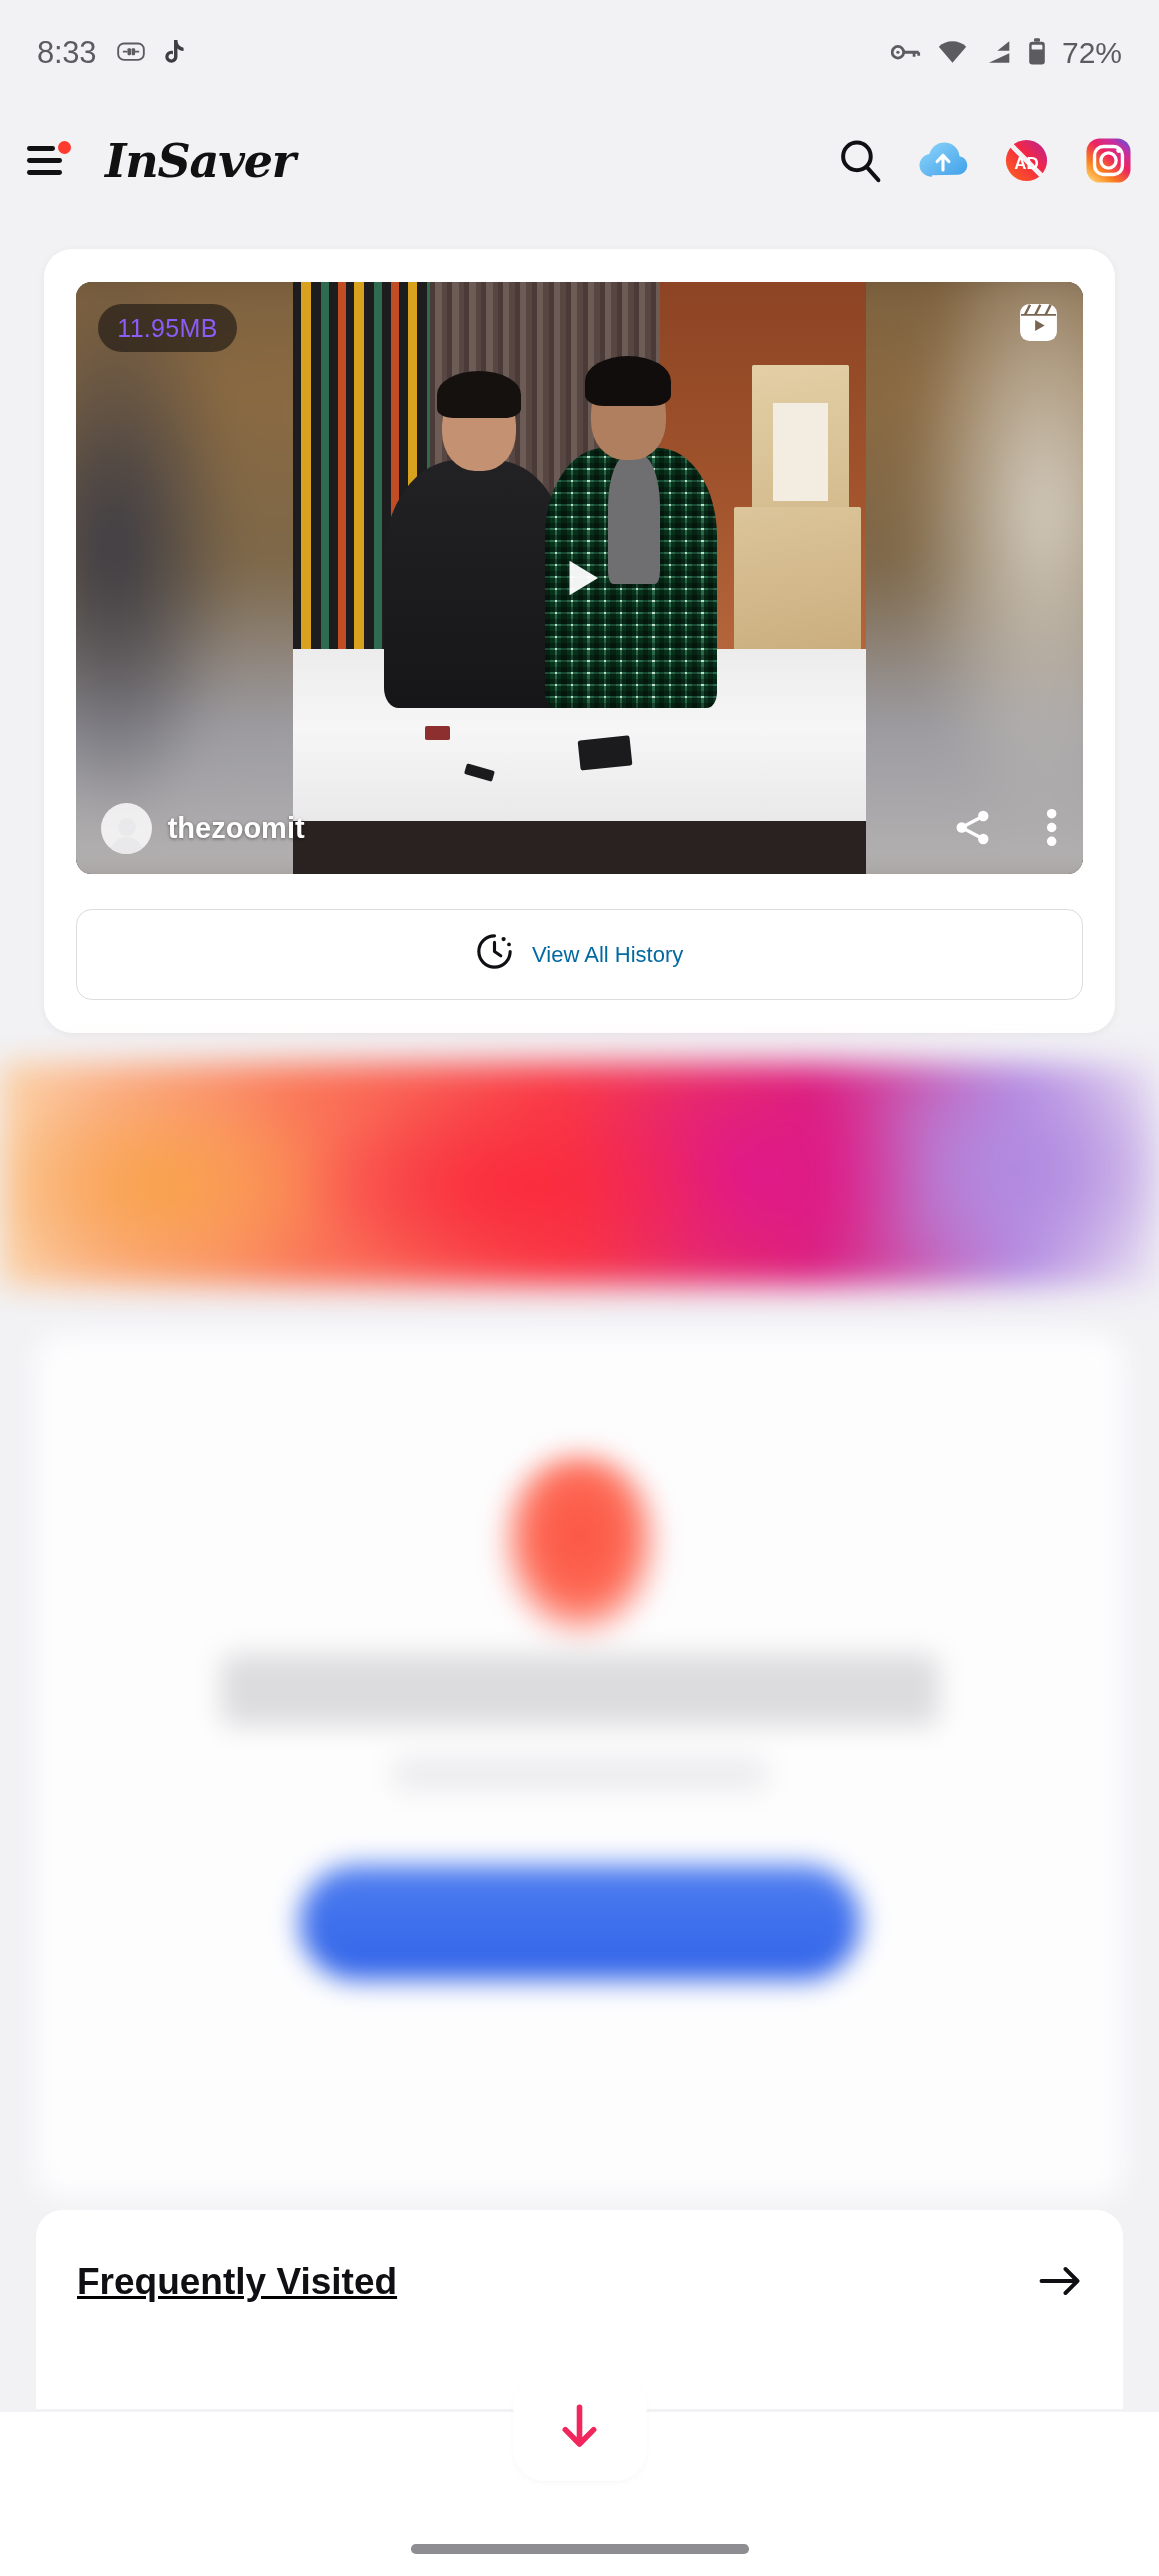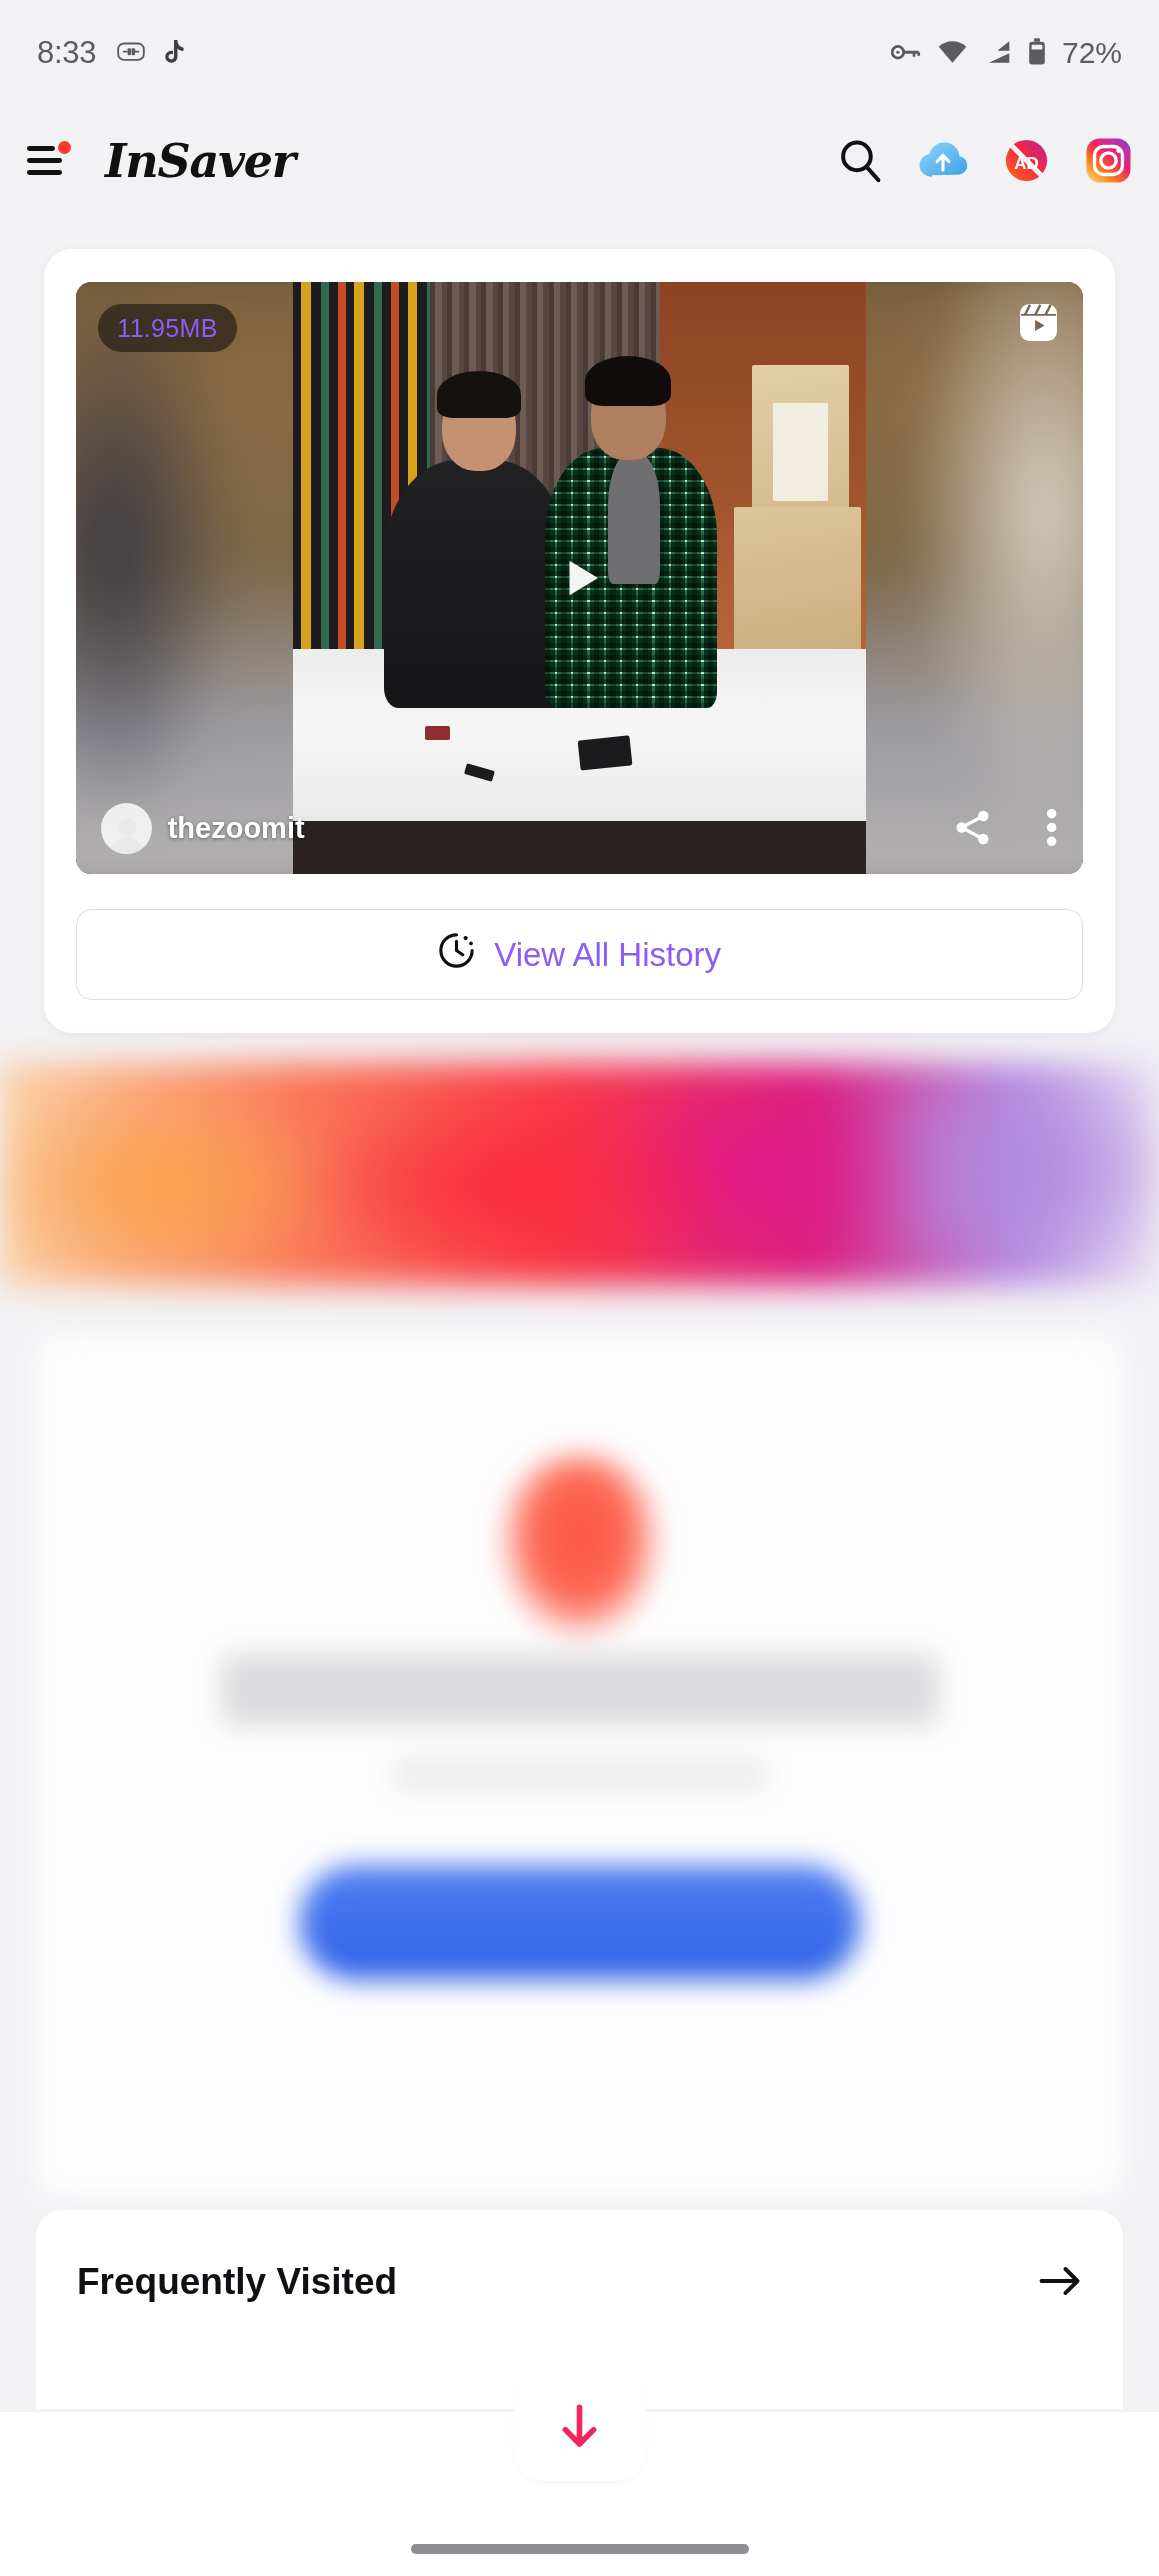--- a/index.html
+++ b/index.html
@@ -237,21 +237,21 @@
   .vid-actions { margin-left: auto; display: flex; align-items: center; gap: 51px; }
 
   
   .view-history {
     position: absolute; left: 32px; bottom: 33px;
     width: 1007px; height: 91px;
     border: 1.8px solid #dcdce0; border-radius: 15.7px;
     display: flex; align-items: center; justify-content: center;
     gap: 19.3px; background: #fff; cursor: pointer;
   }
-  .view-history span { font-size: 33px; color: #8b5cf6; }
+  .view-history span { font-size: 22px; color: #0369a1; }
 
   
   .ad-banner {
     position: absolute; top: 1063px; left: 0;
     width: 1159px; height: 223px;
     background:
       radial-gradient(ellipse 314px 139px at 45% 55%, #fa2a3c 0%, rgba(250,42,60,0) 72%),
       radial-gradient(ellipse 254px 139px at 64% 50%, #e0188a 0%, rgba(224,24,138,0) 75%),
       radial-gradient(ellipse 241px 145px at 14% 55%, #f9a24a 0%, rgba(249,162,74,0) 78%),
       radial-gradient(ellipse 229px 151px at 88% 48%, #b08ae0 0%, rgba(176,138,224,0) 80%),
@@ -289,21 +289,21 @@
   }
 
   
   .freq-card {
     position: absolute; top: 2210px; left: 36px;
     width: 1087px; height: 199px;
     background: #fff; border-radius: 26.6px 26.6px 0 0;
   }
   .freq-row {
     position: absolute; top: 51px; left: 41px; right: 41px;
-    display: flex; align-items: center;
+    display: flex; align-items: center; text-decoration: underline;
   }
   .freq-title { font-size: 37px; font-weight: bold; color: #101014; }
   .freq-arrow { margin-left: auto; cursor: pointer; }
 
   
   .bottomnav {
     position: absolute; bottom: 0; left: 0;
     width: 1159px; height: 164px;
     background: #fff;
   }

